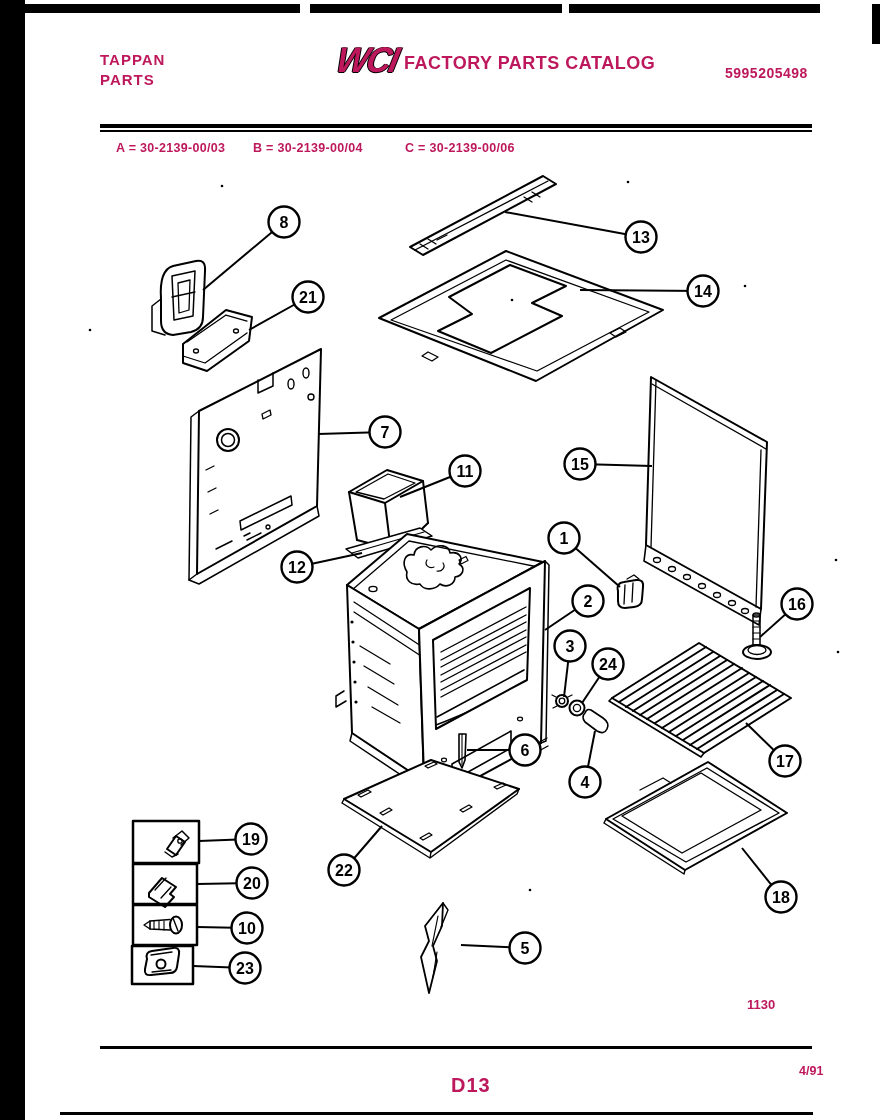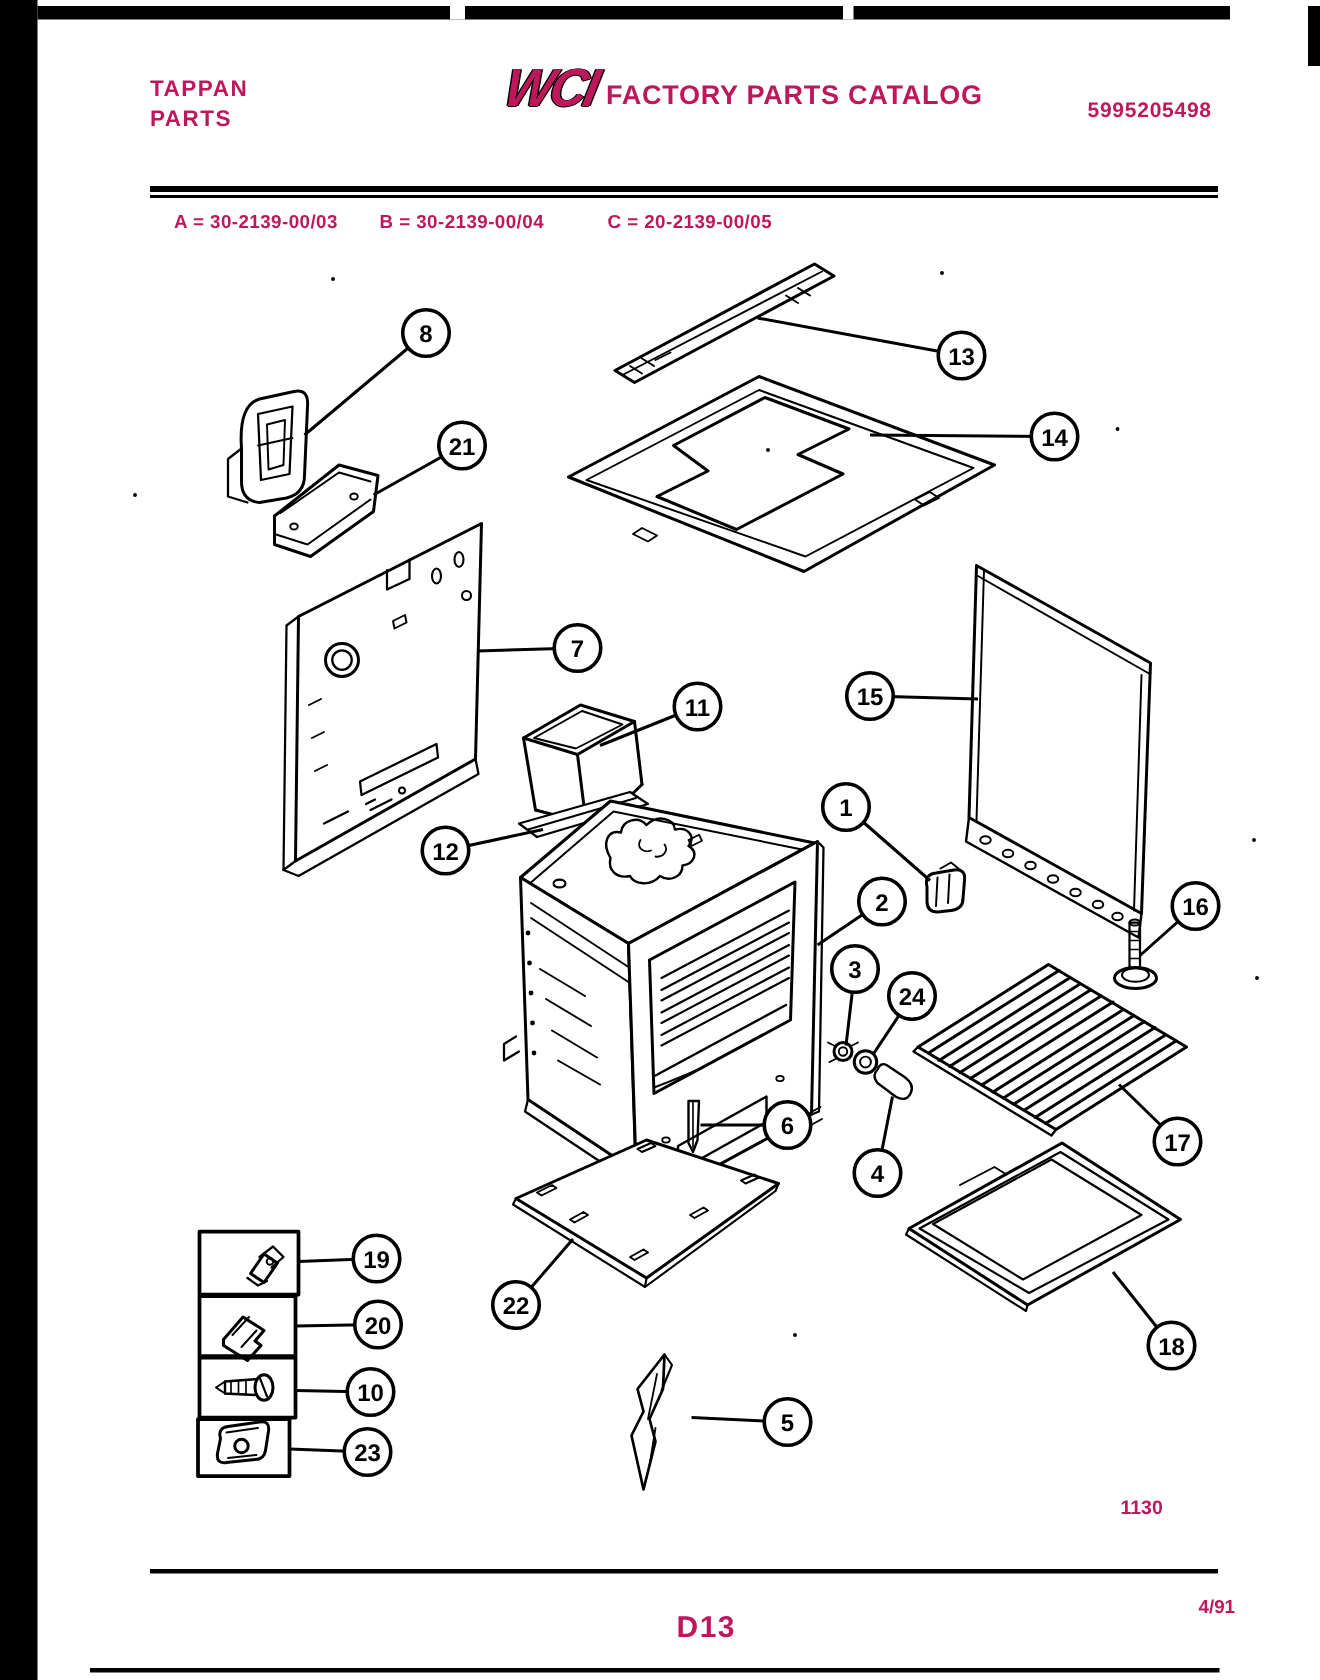--- a/index.html
+++ b/index.html
@@ -36,21 +36,21 @@
   </div>
   <div class="abs logo" style="left:337px;top:40px;">WCI</div>
   <div class="abs title" style="left:404px;top:53px;">FACTORY PARTS CATALOG</div>
   <div class="abs pubnum" style="left:725px;top:53px;margin-top:12px;">5995205498</div>
 
   <div class="abs rule" style="left:100px;top:124px;width:712px;height:4px;"></div>
   <div class="abs rule" style="left:100px;top:130px;width:712px;height:2px;"></div>
 
   <div class="abs models" style="left:100px;top:141px;margin-left:16px;">A = 30-2139-00/03</div>
   <div class="abs models" style="left:253px;top:141px;">B = 30-2139-00/04</div>
-  <div class="abs models" style="left:405px;top:141px;">C = 20-2139-00/05</div>
+  <div class="abs models" style="left:405px;top:141px;">C = 30-2139-00/06</div>
 
   <svg class="abs" style="left:0;top:0;" width="880" height="1120" viewBox="0 0 880 1120">
     <defs>
       <clipPath id="ovenOpening">
           <path d="M433,640 L530,588 L527,680 L436,729 Z"></path>
         </clipPath>
     </defs>
 
     <g stroke="#000" fill="none" stroke-width="2" stroke-linejoin="round" stroke-linecap="round">
 

